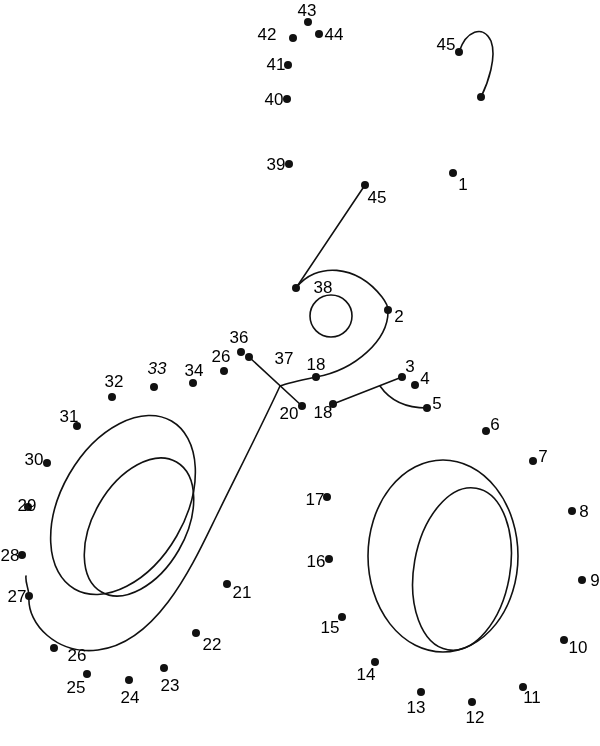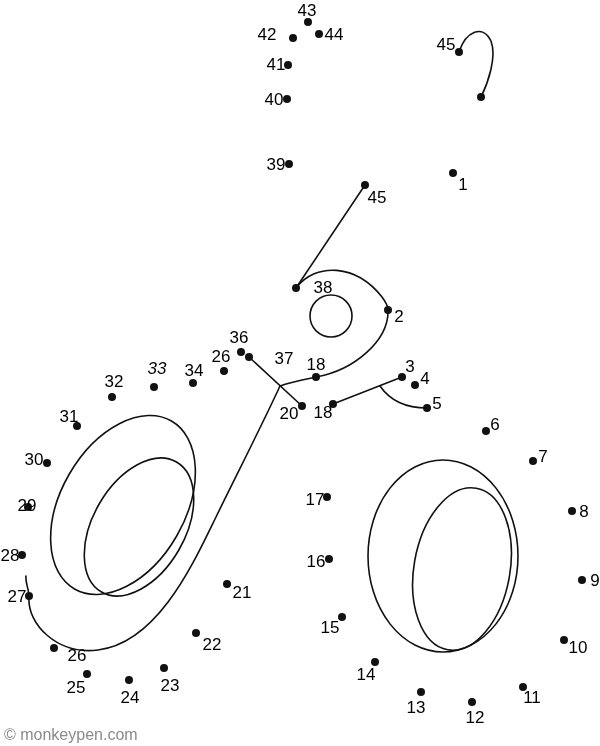--- a/index.html
+++ b/index.html
@@ -154,14 +154,13 @@
       <span class="dot-label" style="left: 283px; top: 287px; margin-left: 40px;">38</span>
       <span class="dot-label" style="left: 276px; top: 164px;">39</span>
       <span class="dot-label" style="left: 274px; top: 99px;">40</span>
       <span class="dot-label" style="left: 276px; top: 64px;">41</span>
       <span class="dot-label" style="left: 267px; top: 34px;">42</span>
       <span class="dot-label" style="left: 307px; top: 10px;">43</span>
       <span class="dot-label" style="left: 334px; top: 34px;">44</span>
       <span class="dot-label" style="left: 377px; top: 197px;">45</span>
       <span class="dot-label" style="left: 446px; top: 44px;">45</span>
     </div>
-  <span class="footer-credit">© monkeypen.com</span>
 </div>
 
 </body></html>

